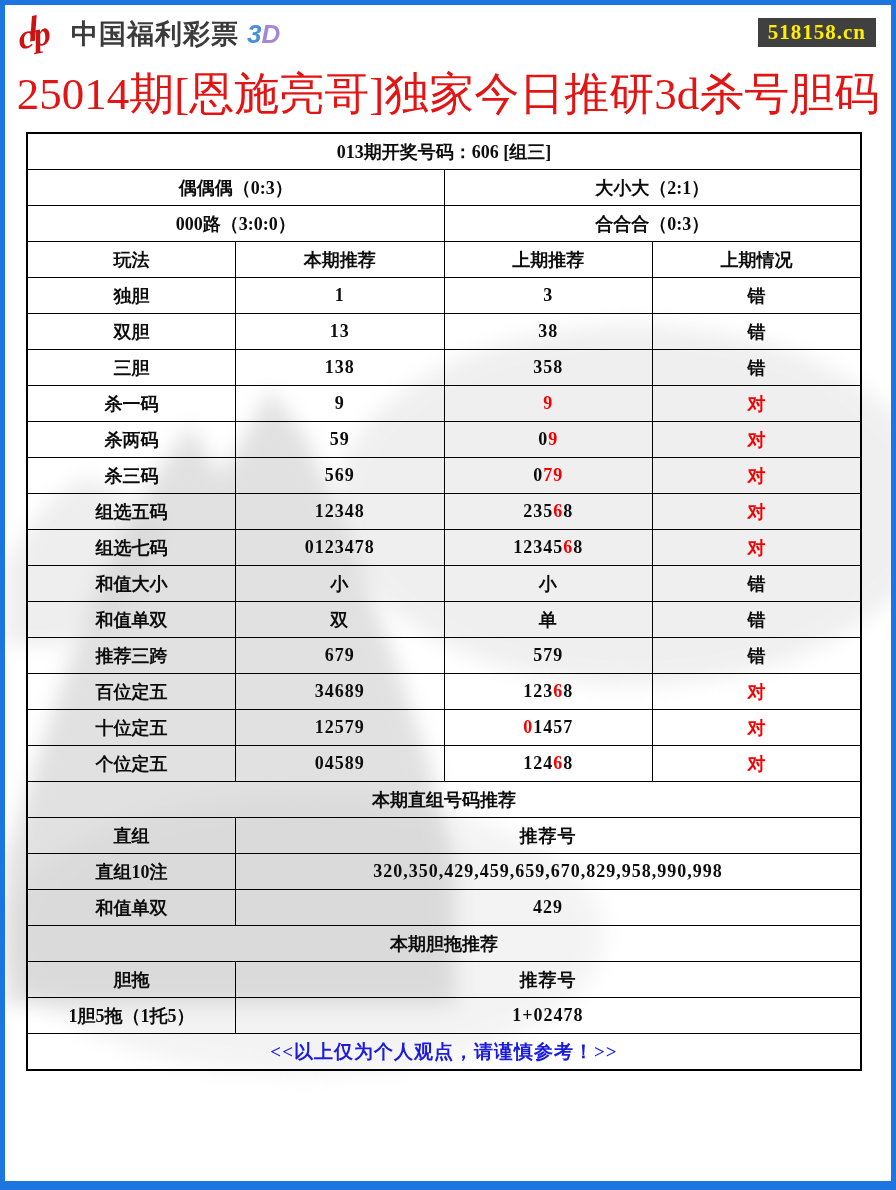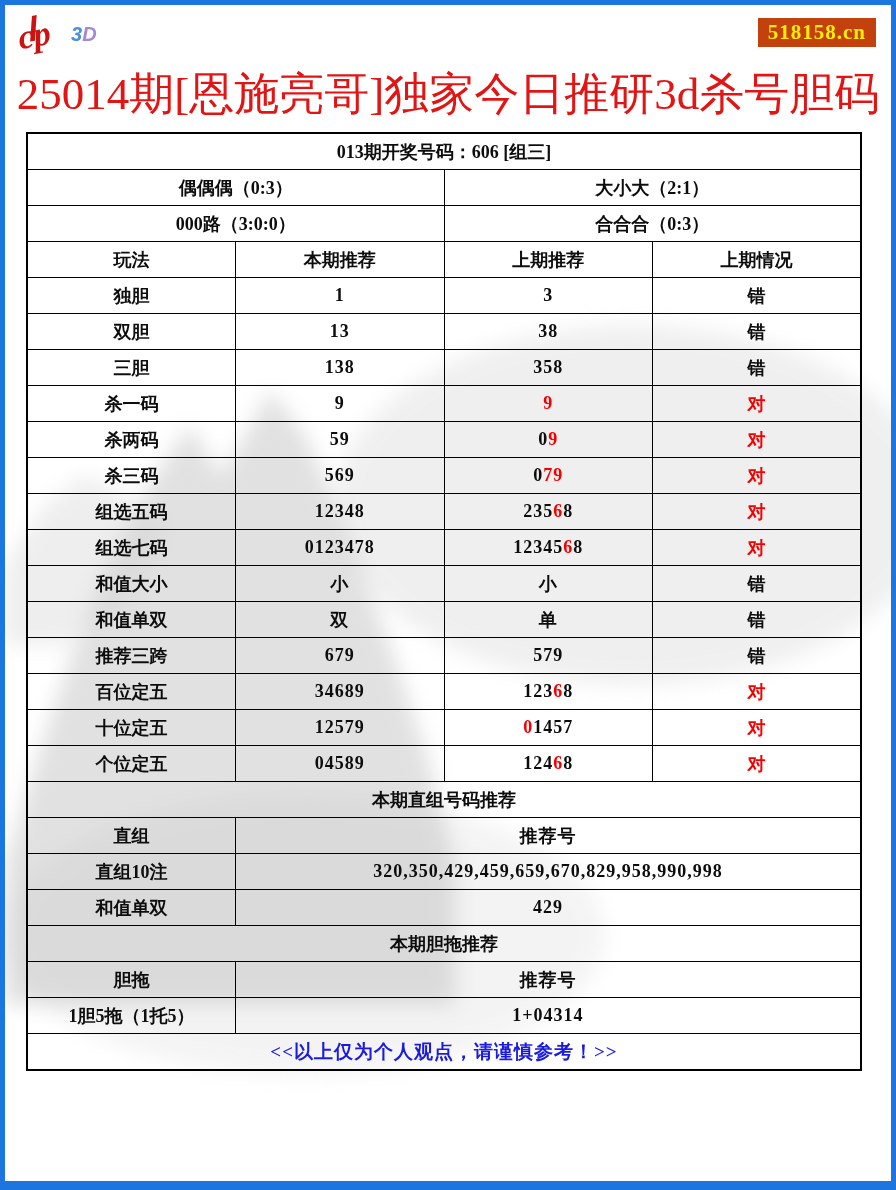--- a/index.html
+++ b/index.html
@@ -13,27 +13,27 @@
     overflow:hidden;
     font-family:"Liberation Serif","DejaVu Serif",serif;
   }
   .watermark{position:absolute;left:0;top:0;z-index:0;pointer-events:none;}
   
   .header{position:relative;height:54px;z-index:2;}
   .logo{position:absolute;left:12px;top:6px;display:flex;align-items:center;gap:8px;}
   .logo-icon{width:46px;height:46px;}
   .brand{font-size:27px;font-weight:700;color:#3b3b3b;letter-spacing:1px;
          font-family:"Liberation Sans","DejaVu Sans",sans-serif;}
-  .product{font-size:20px;font-weight:700;font-style:italic;
+  .product{font-size:26px;font-weight:700;font-style:italic;
            font-family:"Liberation Sans","DejaVu Sans",sans-serif;}
   .product .c0{color:#4a90d9;}
   .product .c1{color:#a487d6;}
   .badge{
     position:absolute;right:15px;top:13px;
-    background:#c2410c;color:#ffee00;
+    background:#404040;color:#ffee00;
     font-size:21px;font-weight:700;
     padding:3px 10px;line-height:1.1;
     letter-spacing:1px;
   }
   
   .title{
     position:relative;z-index:2;
     margin-top:6px;height:60px;line-height:58px;
     text-align:center;
     font-size:45px;font-weight:400;color:#e31414;
@@ -77,20 +77,21 @@
   </svg>
 
   <div class="header">
     <div class="logo">
       <svg class="logo-icon" viewBox="0 0 48 48">
         <g transform="rotate(-10 24 24)">
           <text x="1" y="36" font-family="Liberation Serif, DejaVu Serif, serif" font-size="36" font-weight="900" font-style="italic" fill="#cc1212">cp</text>
           <rect x="20" y="4" width="5" height="26" fill="#cc1212" transform="skewX(-14)"></rect>
         </g>
       </svg>
+      <span class="brand">中国福利彩票</span>
       <span class="product"><span class="c0">3</span><span class="c1">D</span></span>
     </div>
     <div class="badge">518158.cn</div>
   </div>
 
   <div class="title">25014期[恩施亮哥]独家今日推研3d杀号胆码</div>
 
   <div class="board-wrap">
     <table class="board">
       <colgroup>
@@ -218,21 +219,21 @@
           </tr>
           <tr>
             <td colspan="4">本期胆拖推荐</td>
           </tr>
           <tr>
             <td>胆拖</td>
             <td class="nums" colspan="3">推荐号</td>
           </tr>
           <tr>
             <td>1胆5拖（1托5）</td>
-            <td class="nums" colspan="3">1+04314</td>
+            <td class="nums" colspan="3">1+02478</td>
           </tr>
           <tr>
             <td class="blue-note" colspan="4">&lt;&lt;以上仅为个人观点，请谨慎参考！&gt;&gt;</td>
           </tr>
         </tbody>
     </table>
   </div>
 
 </div>
 

